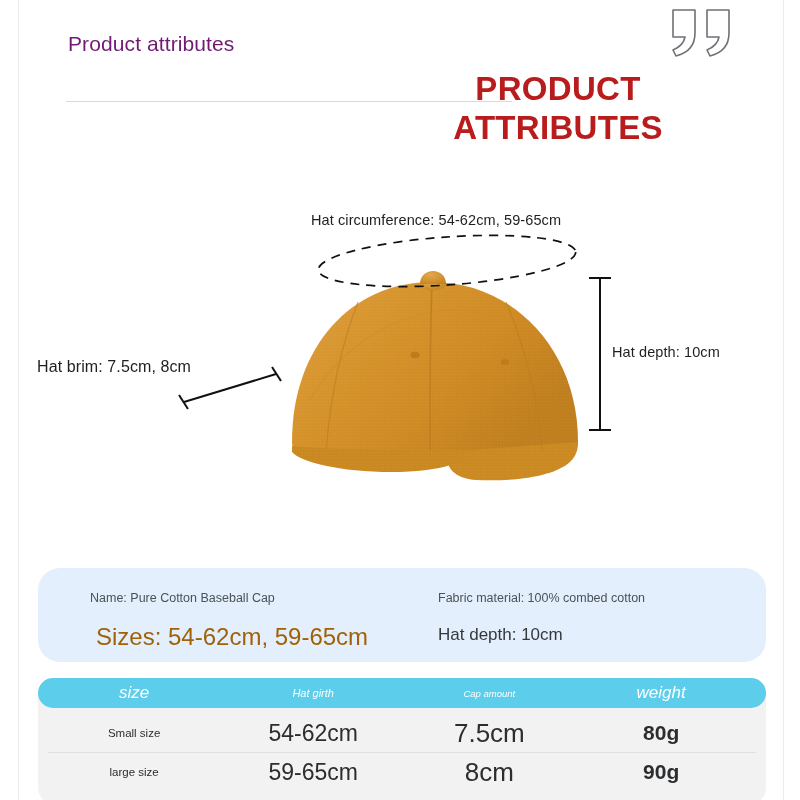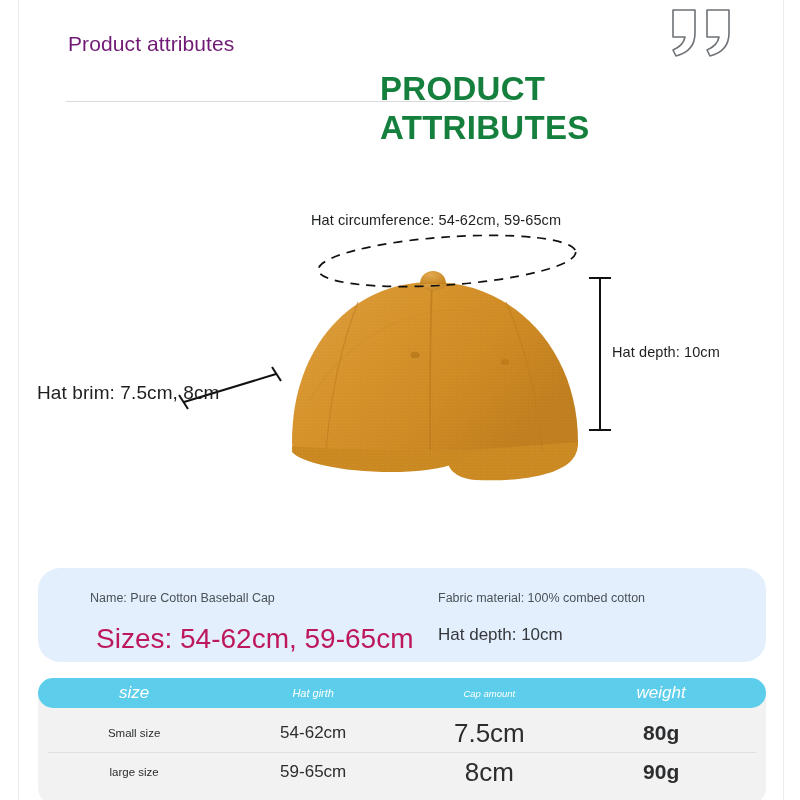--- a/index.html
+++ b/index.html
@@ -56,58 +56,58 @@
     top: 7px;
     width: 70px;
     height: 52px;
   }
 
   .header-title-big {
     position: absolute;
     left: 380px;
     top: 70px;
     width: 356px;
-    text-align: left;
+    text-align: center;
     font-size: 33px;
     font-weight: 700;
     line-height: 1.17;
     letter-spacing: 0.3px;
-    color: #15803d;
+    color: #b91c1c;
   }
 
   
   .diagram { position: absolute; left: 0; top: 150px; width: 652px; height: 370px; }
 
   .lbl {
     position: absolute;
     font-size: 14.5px;
     color: #1d1f21;
     white-space: nowrap;
     letter-spacing: 0.1px;
   }
   .lbl-circumference { left: 311px; top: 62px; }
-  .lbl-brim         { left: 37px;  top: 232px; font-size: 19px; }
+  .lbl-brim         { left: 37px;  top: 208px; font-size: 16px; }
   .lbl-depth        { left: 612px; top: 194px; }
 
   .diagram-svg { position: absolute; left: 0; top: 0; }
 
   
   .info-panel {
     position: absolute;
     left: 38px;
     top: 568px;
     width: 728px;
     height: 94px;
     background: #e3effc;
     border-radius: 22px;
   }
   .info-cell { position: absolute; white-space: nowrap; color: #4b5158; }
   .info-name     { left: 52px;  top: 23px;  font-size: 12.5px; }
   .info-fabric   { left: 400px; top: 23px;  font-size: 12.5px; }
-  .info-sizes    { left: 58px;  top: 55px;  font-size: 28px; color: #be185d; }
+  .info-sizes    { left: 58px;  top: 55px;  font-size: 24px; color: #a16207; }
   .info-depth    { left: 400px; top: 57px;  font-size: 17px;  color: #35393d; }
 
   
   .spec-table {
     position: absolute;
     left: 38px;
     top: 678px;
     width: 728px;
   }
 
@@ -146,21 +146,21 @@
   }
   .spec-row.first { margin-top: 6px; }
   .spec-row .td {
     position: absolute;
     top: 50%;
     transform: translate(-50%, -50%);
     white-space: nowrap;
     color: #2b2d2f;
   }
   .td-size   { left: 13.2%; font-size: 11.5px; color: #4a4d50; }
-  .td-girth  { left: 37.8%; font-size: 17px; }
+  .td-girth  { left: 37.8%; font-size: 23px; }
   .td-cap    { left: 62.0%; font-size: 26px; }
   .td-weight { left: 85.6%; font-size: 21px; font-weight: bold; }
 
   .row-divider {
     position: relative;
     height: 1px;
     background: #dfdfdf;
     margin: 0 10px;
   }
 </style>

